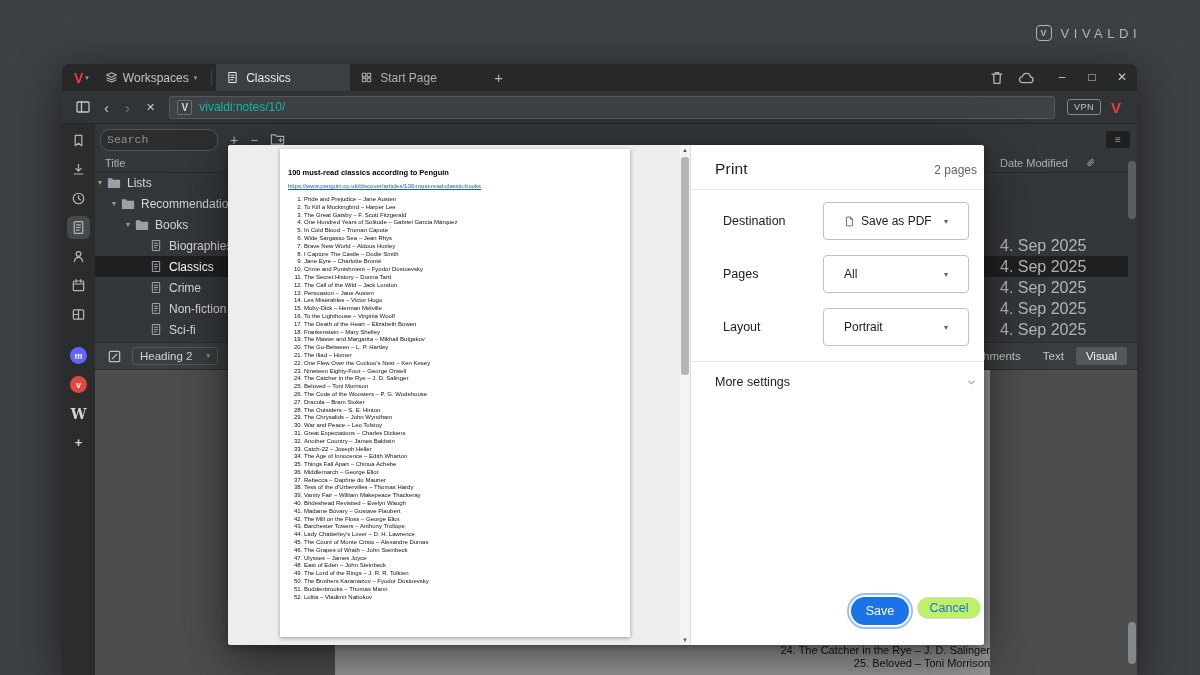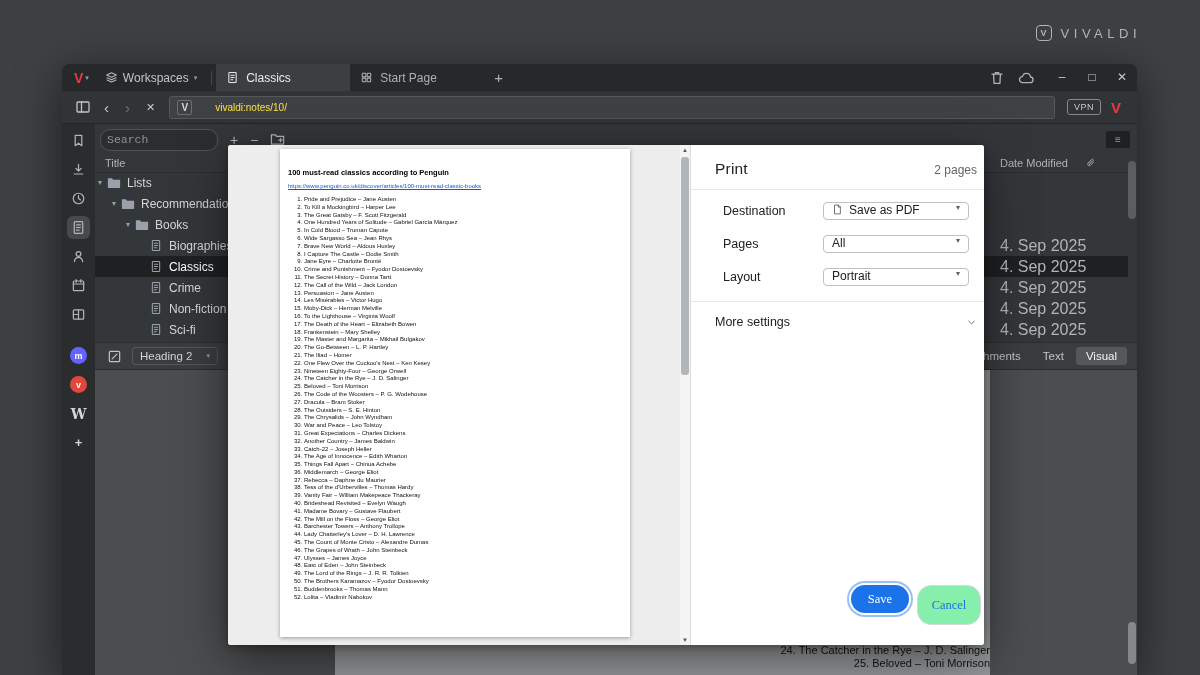--- a/index.html
+++ b/index.html
@@ -36,21 +36,21 @@
   .addrbar{height:33px;background:#313437;display:flex;align-items:center;padding:0 8px;
     border-bottom:1px solid #232527;box-sizing:border-box;}
   .addr-ico{width:16px;height:16px;color:#c2c5c7;margin:0 5px;flex:none;}
   .nav{color:#c8cbcd;font-size:15px;margin:0 8px;line-height:1;}
   .nav.dim{color:#72767a;}
   .nav.stop{font-size:11px;}
   .urlfield{flex:1;height:23px;background:#3e4245;border:1px solid #54585b;border-radius:3px;
     display:flex;align-items:center;padding:0 7px;margin:0 6px;box-sizing:border-box;}
   .vbadge{font-size:10px;font-weight:bold;color:#d6d8da;border:1px solid #6a6e71;border-radius:2px;
     width:13px;height:13px;display:flex;align-items:center;justify-content:center;margin-right:7px;}
-  .url{font-size:10px;color:#fde047;margin-left:16px;}
+  .url{font-size:12px;color:#14b8a6;}
   .vpn{border:1px solid #85898c;color:#c6c9cb;font-size:9px;border-radius:3px;padding:2px 6px;margin:0 6px;letter-spacing:.5px;}
   .profile{color:var(--vivaldi-red,#ef3939);font-weight:800;font-size:15px;margin:0 8px 0 4px;}
 
   .mainrow{display:flex;height:551px;}
   .panelstrip{width:33px;background:#2a2c2e;display:flex;flex-direction:column;align-items:center;
     padding-top:8px;gap:12px;box-sizing:border-box;}
   .pico{width:17px;height:17px;display:flex;align-items:center;justify-content:center;color:#b2b5b7;flex:none;}
   .pico .svgi{width:15px;height:15px;}
   .pico.active{background:#474a4d;border-radius:3px;box-shadow:0 0 0 3px #474a4d;}
   .pico.gap{margin-top:12px;}
@@ -120,32 +120,32 @@
   .pscroll .thumb{position:absolute;left:1px;right:1px;top:12px;height:218px;background:#b3b6b8;border-radius:3px;}
 
   .settings{flex:1;position:relative;border-left:1px solid #dadce0;box-sizing:border-box;background:#fff;}
   .phead{display:flex;align-items:baseline;padding:15px 24px 11px;}
   .ptitle{font-size:15.5px;color:#202124;font-weight:500;letter-spacing:.2px;}
   .pcount{margin-left:auto;font-size:12px;color:#5f6368;}
   .pdiv{border-bottom:1px solid #e4e6e8;}
   .prow{display:flex;align-items:center;margin:15px 32px 0;}
   .prow:first-child{margin-top:12px;}
   .plab{width:100px;font-size:12.5px;color:#202124;}
-  .psel{margin-left:auto;width:146px;height:18px;border:1px solid #bdc1c6;border-radius:4px;
-    display:flex;align-items:flex-start;padding:0 8px;box-sizing:border-box;font-size:12px;color:#202124;background:#fff;}
+  .psel{margin-left:auto;width:146px;height:38px;border:1px solid #bdc1c6;border-radius:4px;
+    display:flex;align-items:center;padding:0 20px;box-sizing:border-box;font-size:12px;color:#202124;background:#fff;}
   .pdfico{width:11px;height:13px;color:#5f6368;margin-right:6px;flex:none;}
   .pcaret{margin-left:auto;font-size:8px;color:#5f6368;}
   .pdiv2{border-bottom:1px solid #e4e6e8;margin-top:15px;}
   .more{display:flex;align-items:center;padding:13px 24px;font-size:12.5px;color:#202124;}
   .more .chev{margin-left:auto;width:11px;height:11px;color:#5f6368;}
   .pfoot{position:absolute;bottom:0;left:0;right:0;padding:20px;display:flex;justify-content:flex-end;gap:8px;}
-  button{font-family:Liberation Serif, serif;cursor:pointer;}
+  button{font-family:Liberation Sans, sans-serif;cursor:pointer;}
   .save{width:58px;height:28px;border-radius:14px;background:var(--accent-blue,#1a73e8);color:#fff;border:none;
     font-size:12.5px;font-weight:500;box-shadow:0 0 0 2px #fff,0 0 0 4px rgba(26,115,232,.45);}
-  .cancel{width:64px;height:40px;border-radius:14px;background:#86efac;color:var(--accent-blue,#1a73e8);
+  .cancel{width:64px;height:22px;border-radius:14px;background:#bef264;color:var(--accent-blue,#1a73e8);
     border:1px solid #d5d8db;font-size:12.5px;font-weight:500;}
 
   .svgi{display:inline-block;}
   .svgi svg{display:block;}
 </style>
 </head>
 <body>
 
 <div class="brand">
   <span class="brand-box">V</span>

